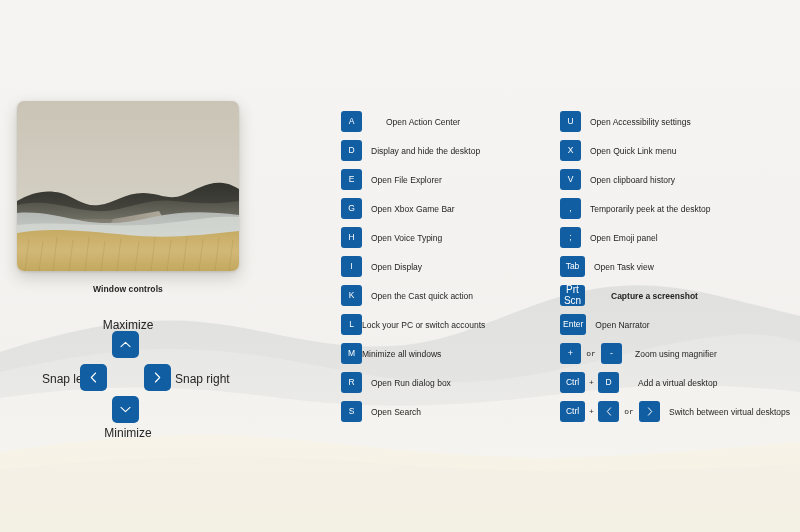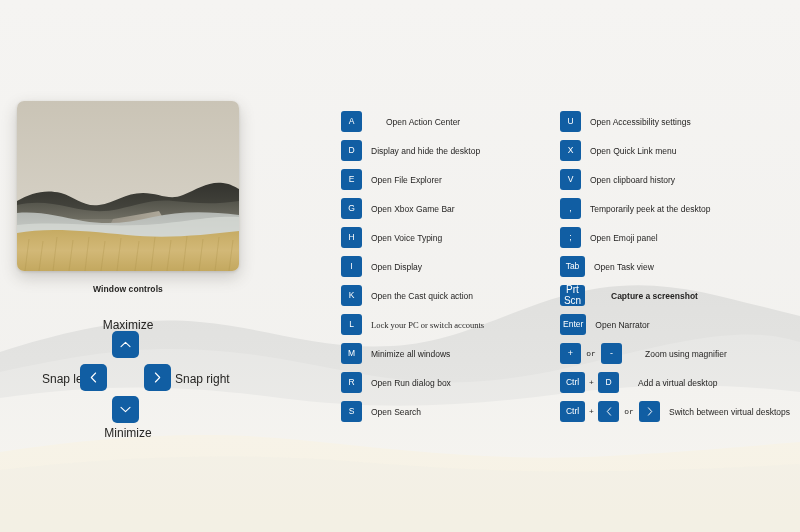--- a/index.html
+++ b/index.html
@@ -232,25 +232,25 @@
     <div class="row">
       <div class="key">I</div>
       <div class="desc" style="margin-left: 9px;">Open Display</div>
     </div>
     <div class="row">
       <div class="key">K</div>
       <div class="desc" style="margin-left: 9px;">Open the Cast quick action</div>
     </div>
     <div class="row">
       <div class="key">L</div>
-      <div class="desc" style="margin-left: 9px; font-family: Liberation Serif, serif;">Lock your PC or switch accounts</div>
+      <div class="desc" style="">Lock your PC or switch accounts</div>
     </div>
     <div class="row">
       <div class="key">M</div>
-      <div class="desc" style="margin-left: 9px; text-align: right;">Minimize all windows</div>
+      <div class="desc" style=" text-align: right;">Minimize all windows</div>
     </div>
     <div class="row">
       <div class="key">R</div>
       <div class="desc" style="margin-left: 9px;">Open Run dialog box</div>
     </div>
     <div class="row">
       <div class="key">S</div>
       <div class="desc" style="margin-left: 9px;">Open Search</div>
     </div>
   </div>
@@ -287,21 +287,21 @@
       <div class="desc" style="margin-left: 26px; font-weight: bold;">Capture a screenshot</div>
     </div>
     <div class="row">
       <div class="key wide">Enter</div>
       <div class="desc" style="margin-left: 9px;">Open Narrator</div>
     </div>
     <div class="row">
       <div class="key glyph">+</div>
       <div class="orx" style="width: 20px;">or</div>
       <div class="key glyph" style="margin-left: 0px;">-</div>
-      <div class="desc" style="margin-left: 23px;">Zoom using magnifier</div>
+      <div class="desc" style="margin-left: 13px;">Zoom using magnifier</div>
     </div>
     <div class="row">
       <div class="key wide">Ctrl</div>
       <div class="plus" style="width: 13px;">+</div>
       <div class="key" style="margin-left: 0px;">D</div>
       <div class="desc" style="margin-left: 19px;">Add a virtual desktop</div>
     </div>
     <div class="row">
       <div class="key wide">Ctrl</div>
       <div class="plus" style="width: 13px;">+</div>

